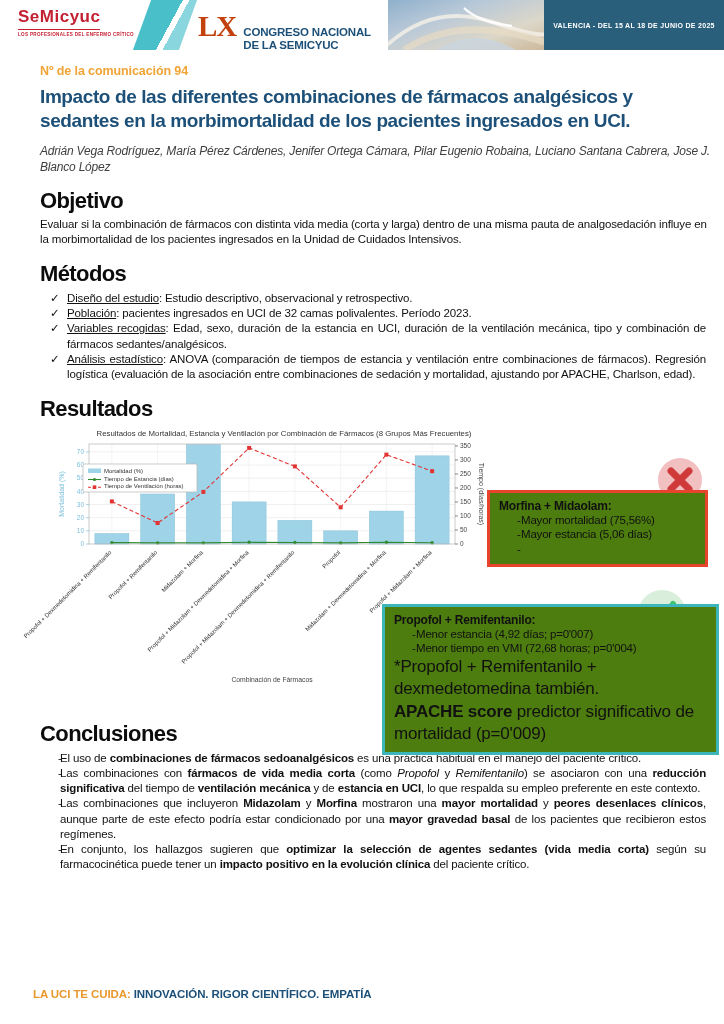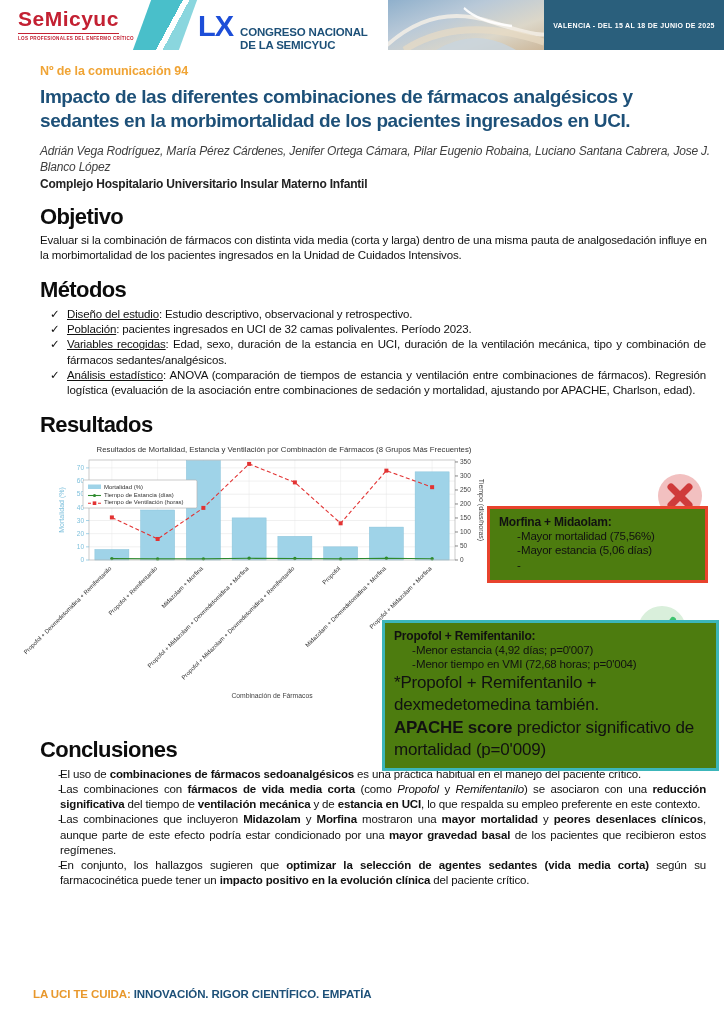--- a/index.html
+++ b/index.html
@@ -5,27 +5,27 @@
   * { margin:0; padding:0; box-sizing:border-box; }
   html,body { background:#888; }
   .page {
     position:relative; width:724px; height:1024px; background:#ffffff;
     font-family:"Liberation Sans", sans-serif; color:#111; overflow:hidden;
     margin:0 auto;
   }
   
   .header { display:flex; height:50px; width:724px; background:#fff; }
   .logo-area { width:148px; padding:7px 0 0 18px; }
-  .logo-text { color:#c32032; font-size:21px; font-weight:bold; letter-spacing:0.5px;
+  .logo-text { color:#c32032; font-size:17px; font-weight:bold; letter-spacing:0.5px;
                border-bottom:1px solid #c32032; display:inline-block; padding-bottom:2px; }
   .logo-tagline { color:#c32032; font-size:4.6px; letter-spacing:0.3px; margin-top:2px; font-weight:bold; }
   .diag-band { width:46px; height:50px; transform:skewX(-20deg); margin-left:-6px; margin-right:10px;
     background:linear-gradient(100deg,#49bfca 0 58%, #ffffff 58% 70%, #8ad6de 70% 100%); }
   .congress { display:flex; align-items:center; gap:7px; padding-top:2px; width:190px; }
-  .lx { color:#1d4ed8; font-size:29px; font-weight:bold; letter-spacing:-1px; }
+  .lx { color:#c2410c; font-size:29px; font-weight:bold; letter-spacing:-1px;font-family:Liberation Serif, serif; }
   .congress-lines { color:#1d5078; font-size:11.5px; font-weight:bold; line-height:1.1; letter-spacing:-0.2px;margin-top:25px; }
   .photo { flex:1; height:50px; position:relative; overflow:hidden;
     background:linear-gradient(160deg,#8fb0cc 0%, #b9c9d8 35%, #dcd7c9 70%, #cdb89b 100%); }
   .photo svg { position:absolute; inset:0; width:100%; height:100%; }
   .banner { width:180px; height:50px; background:#2a5f7c; color:#fff; display:flex;
     align-items:center; justify-content:center; font-size:7px; font-weight:bold; letter-spacing:0.3px; }
   
   .content { padding:14px 14px 0 40px; }
   .comm-number { color:#f0a435; font-weight:bold; font-size:12.5px; letter-spacing:-0.1px; }
   .poster-title { color:#1d5078; font-weight:bold; font-size:19px; line-height:1.28;
@@ -93,21 +93,20 @@
         <path d="M95,8 q18,14 60,18" fill="none" stroke="#ffffff" stroke-width="2.5" opacity="0.9"></path>
       </svg>
     </div>
     <div class="banner">VALENCIA - DEL 15 AL 18 DE JUNIO DE 2025</div>
   </div>
 
   <div class="content">
     <div class="comm-number">Nº de la comunicación 94</div>
     <div class="poster-title">Impacto de las diferentes combinaciones de fármacos analgésicos y sedantes en la morbimortalidad de los pacientes ingresados en UCI.</div>
     <div class="authors">Adrián Vega Rodríguez,  María Pérez Cárdenes, Jenifer Ortega Cámara, Pilar Eugenio Robaina, Luciano Santana Cabrera, Jose J. Blanco López</div>
-    <div class="affiliation">Complejo Hospitalario Universitario Insular Materno Infantil</div>
 
     <h2 class="sec">Objetivo</h2>
     <div class="body-text">Evaluar si la combinación de fármacos con distinta vida media (corta y larga) dentro de una misma pauta de analgosedación influye en la morbimortalidad de los pacientes ingresados en la Unidad de Cuidados Intensivos.</div>
 
     <h2 class="sec">Métodos</h2>
     <ul class="check-list" id="metodos-list">
         <li>
           <span class="tick">✓</span>
           <div class="li-body"><span class="lead">Diseño del estudio</span><span>: Estudio descriptivo, observacional y retrospectivo.</span></div>
         </li>

